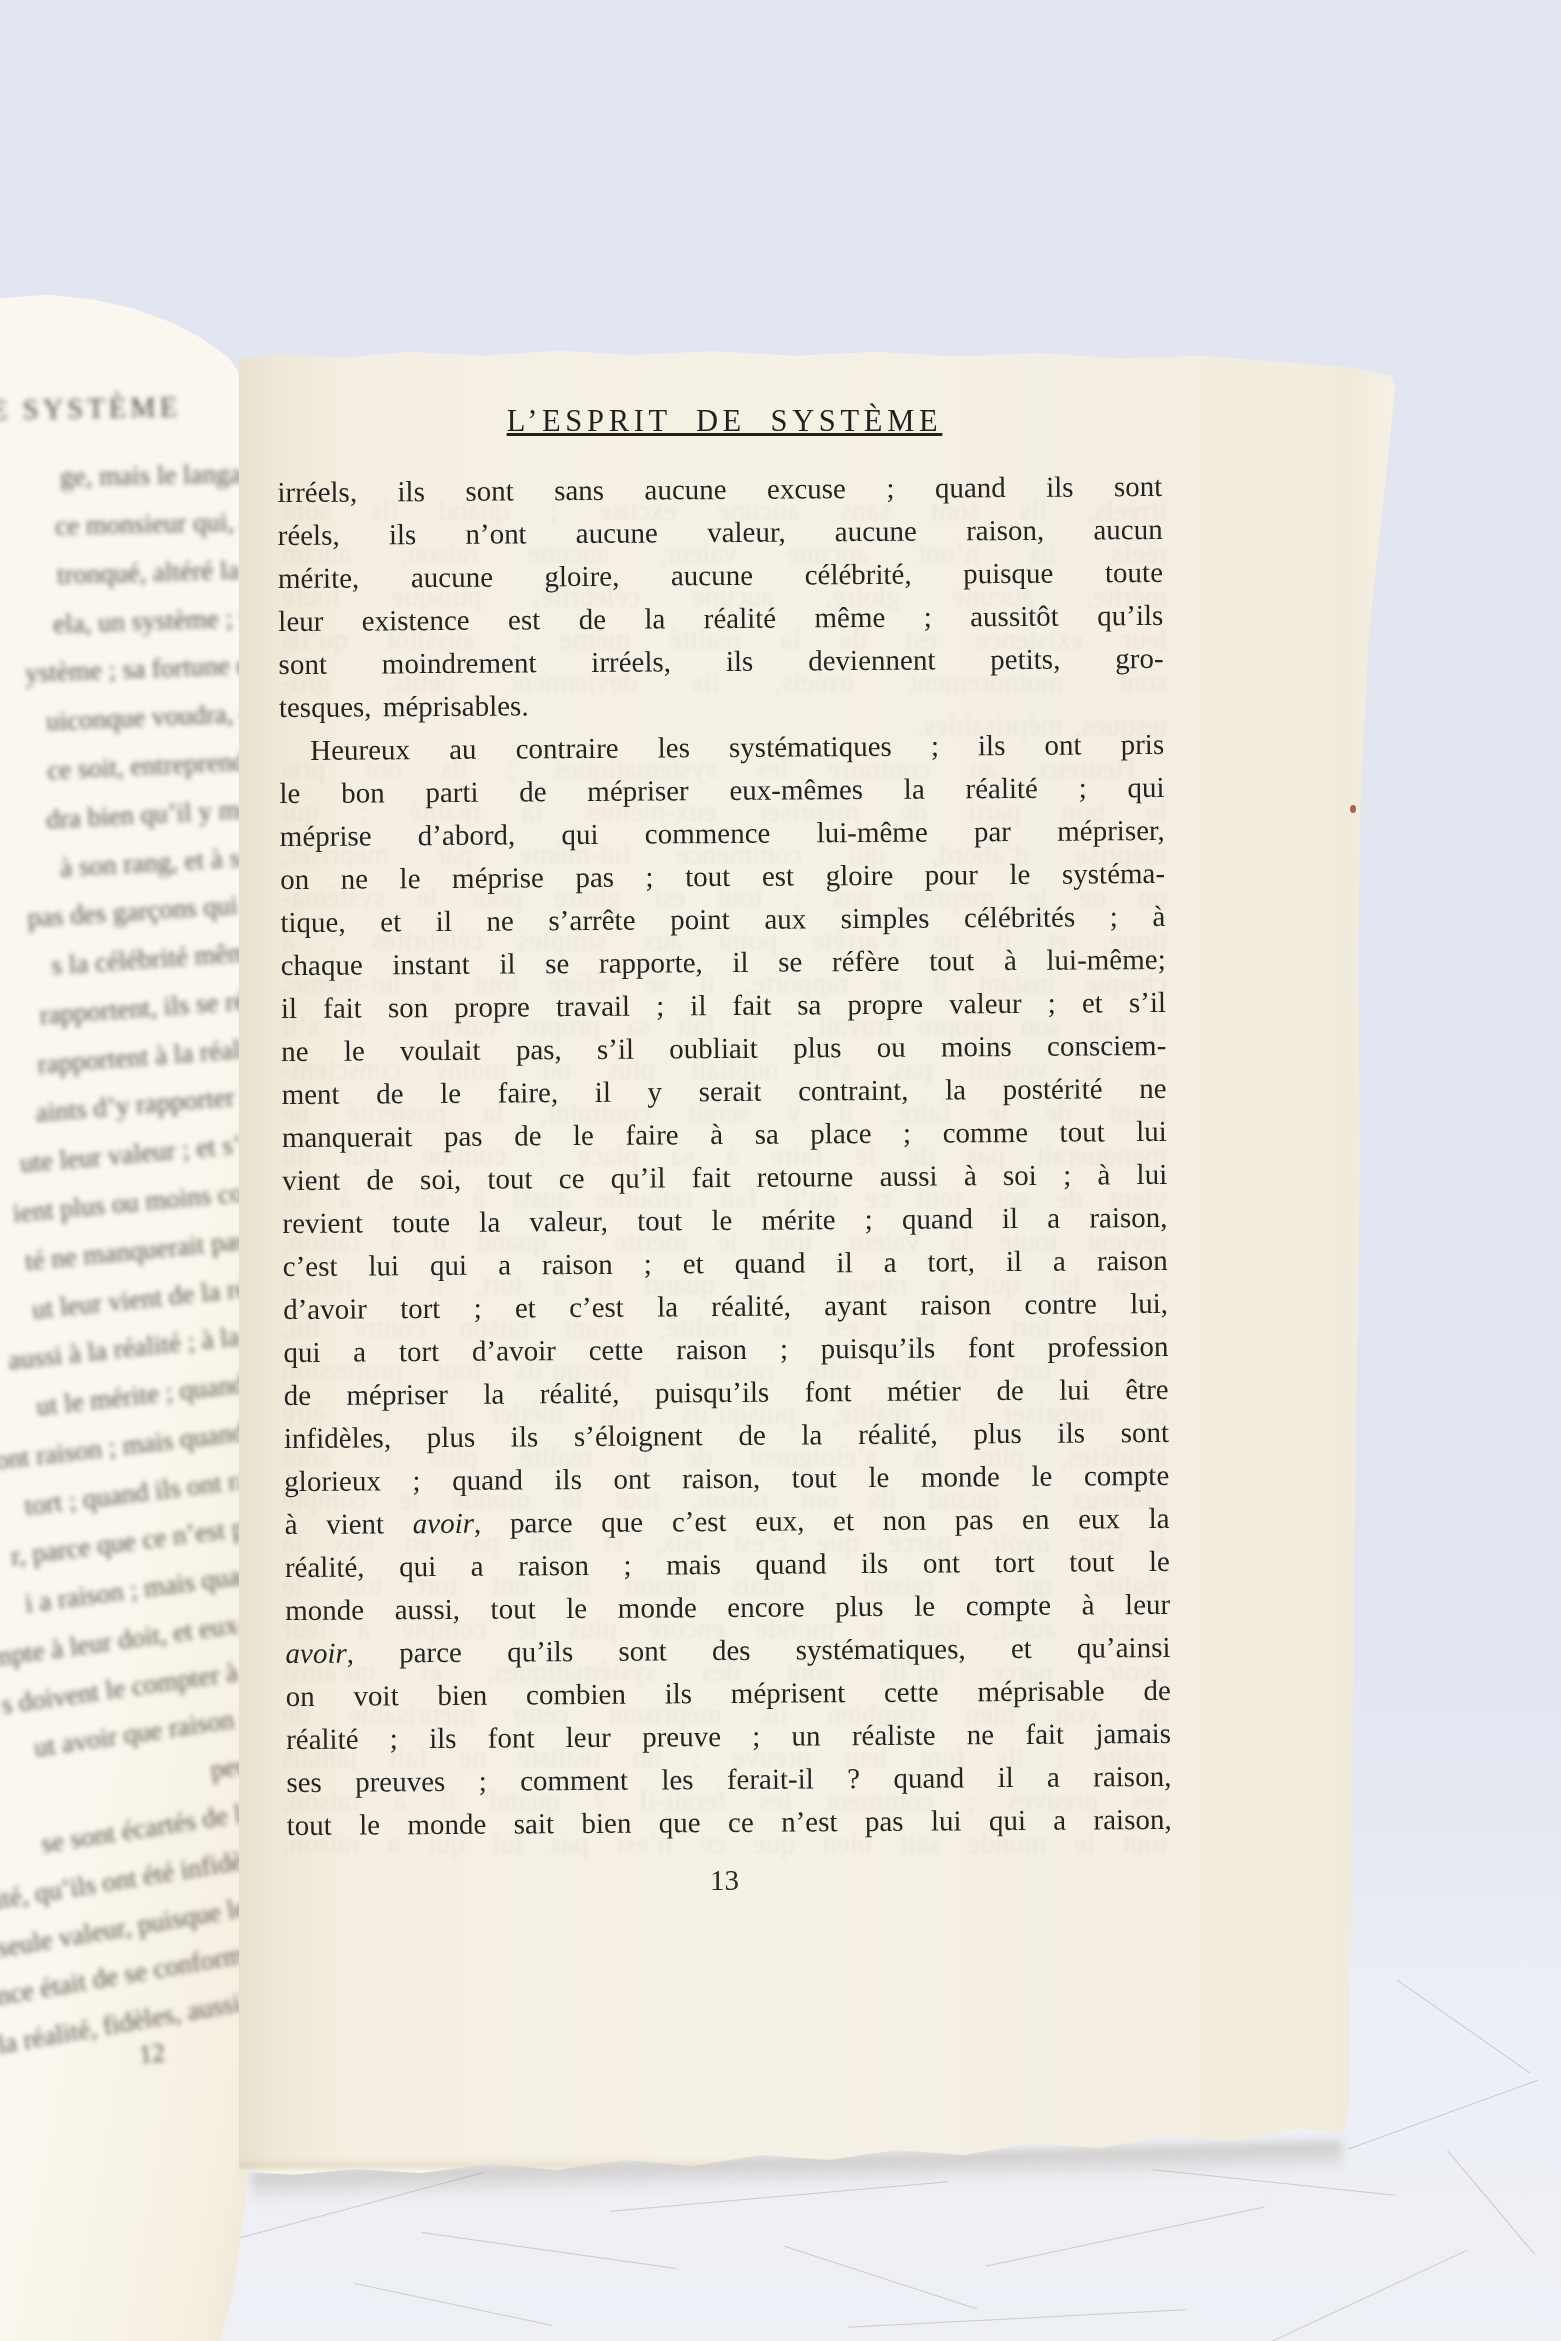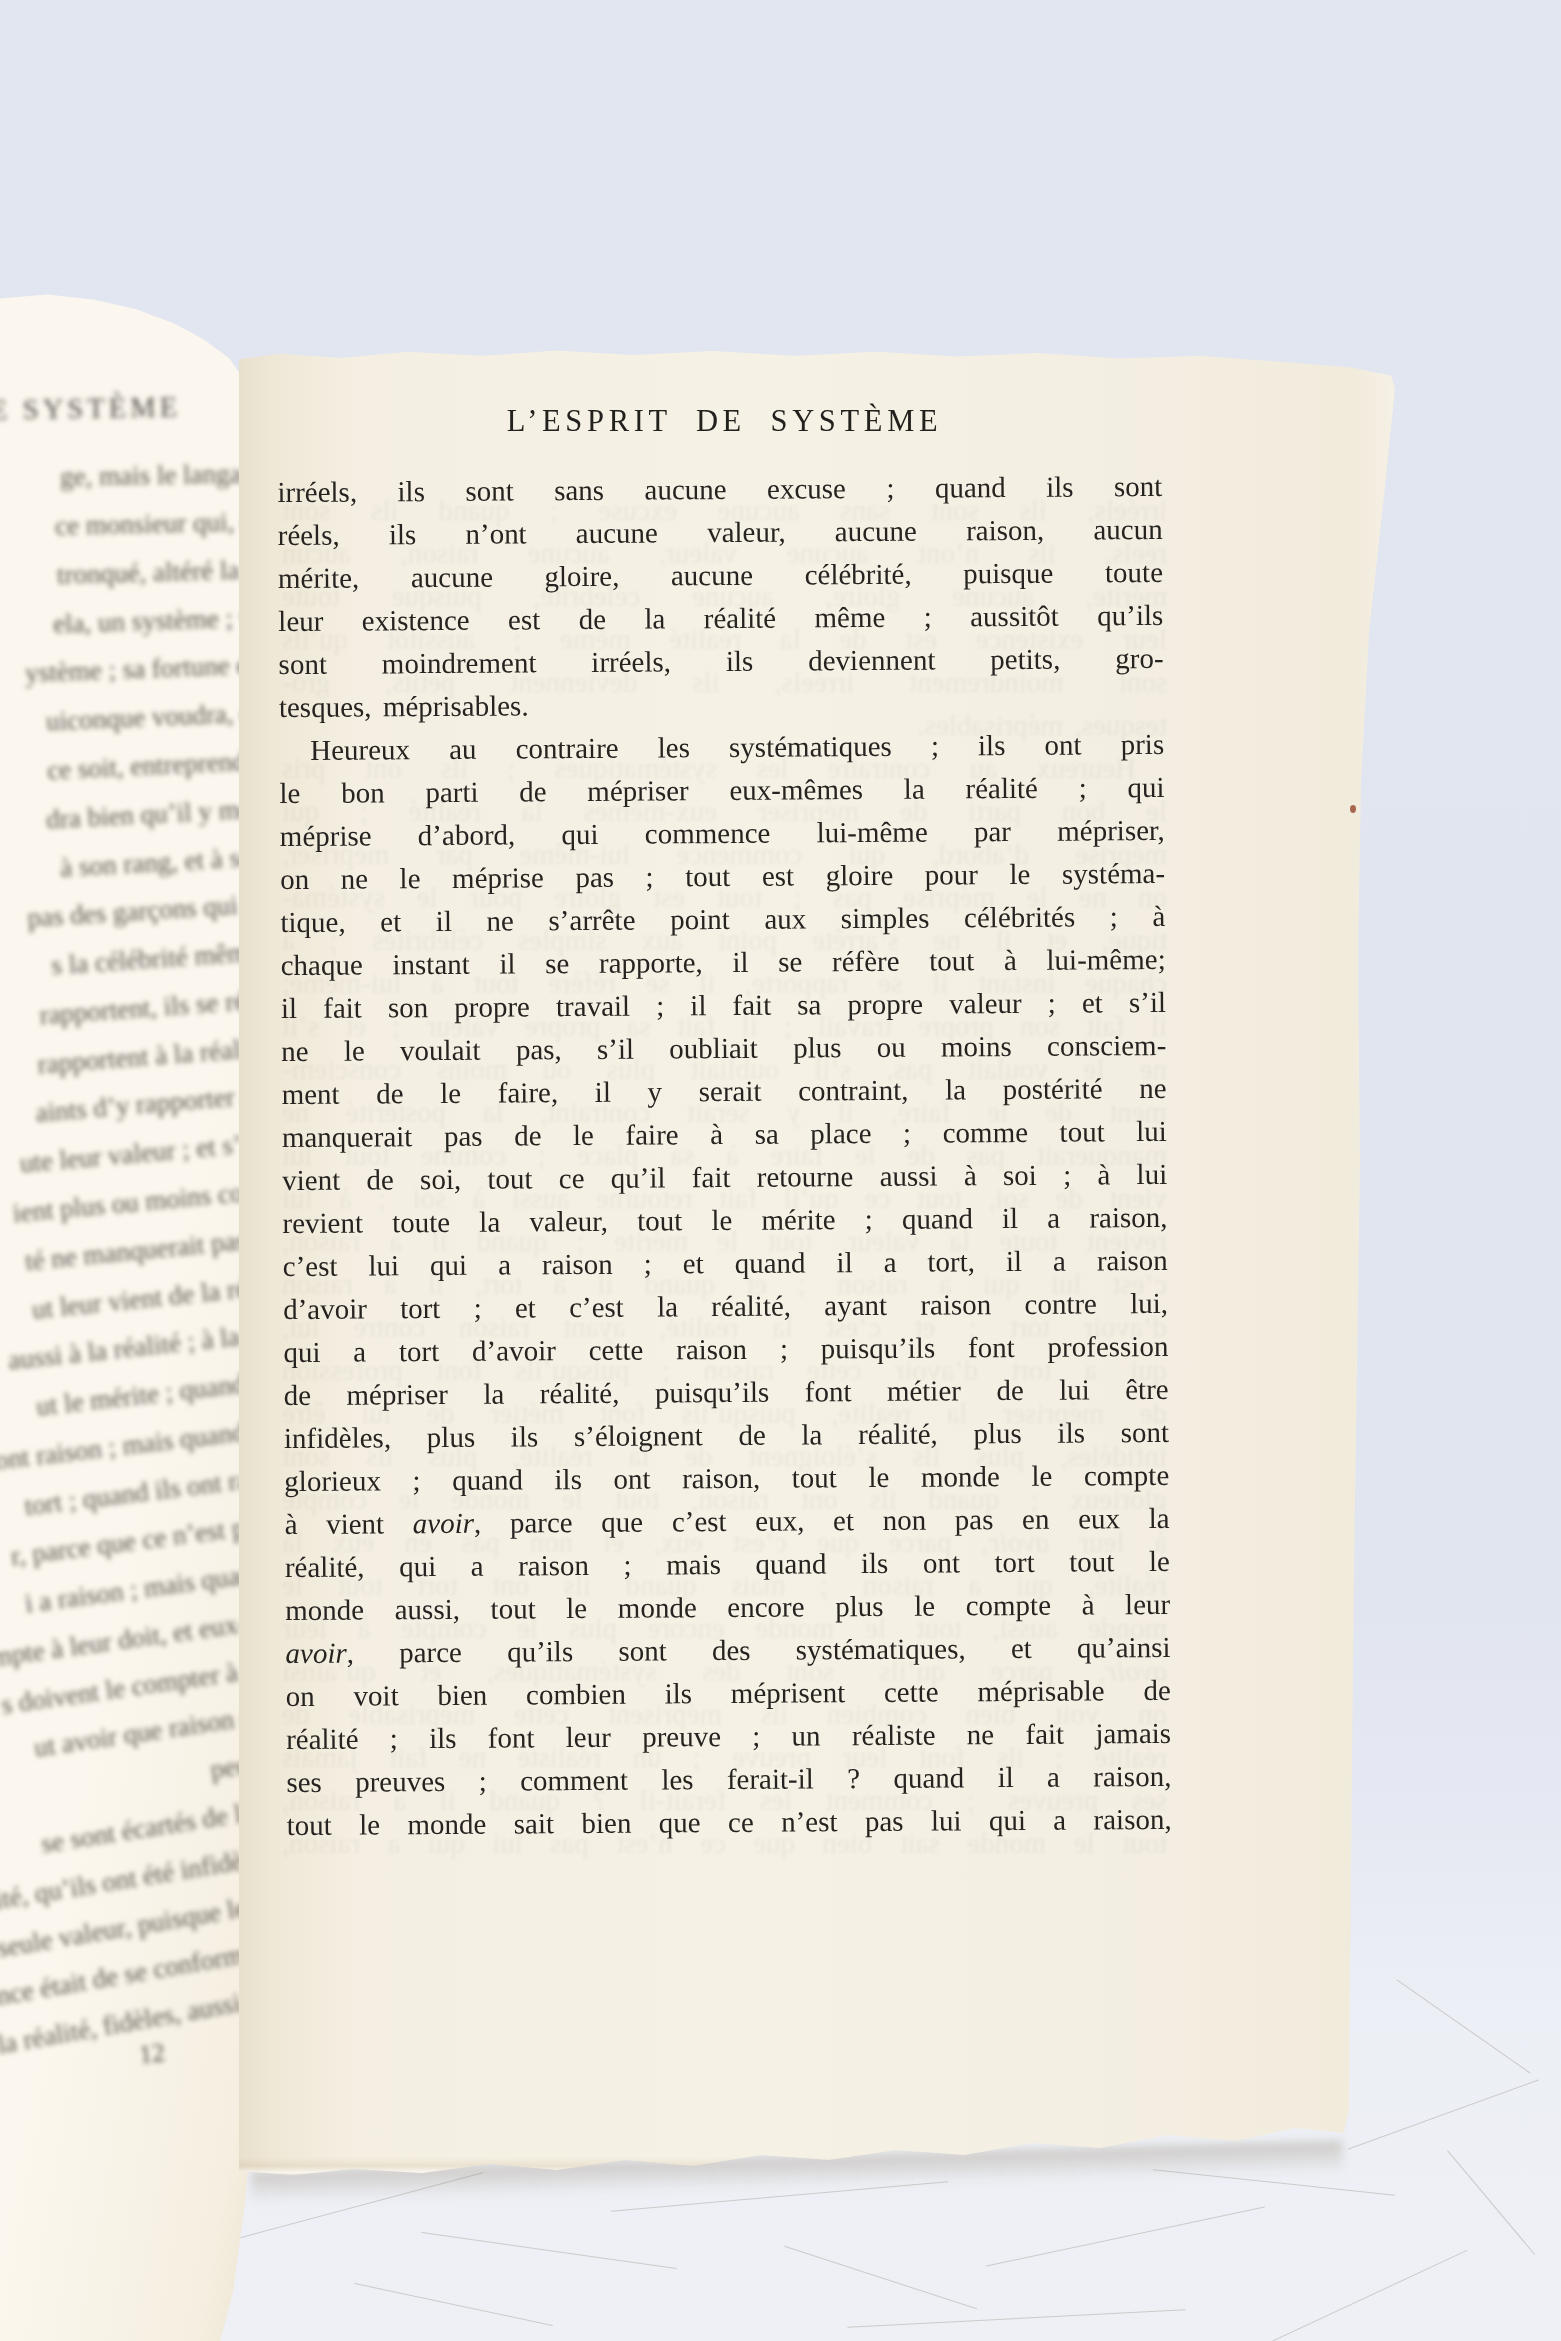--- a/index.html
+++ b/index.html
@@ -30,21 +30,21 @@
     position:absolute;left:239px;top:347px;width:1160px;height:1830px;z-index:3;
     background:linear-gradient(90deg,#e8e0cd 0%,#efe8d7 3%,#f4efe2 10%,#f6f1e5 45%,#f3eee1 80%,#f1ebdc 96%,#f6f1e6 100%);
     clip-path:polygon(0px 12.2px,41px 6.8px,102px 11px,169px 4.7px,244px 8.8px,318px 3.4px,393px 8.1px,474px 4.1px,556px 8.8px,637px 4.7px,718px 9.5px,800px 6.1px,881px 11.5px,962px 8.8px,1044px 15px,1111px 20.3px,1152px 28.5px,1156px 41px,1145px 149px,1130px 285px,1122px 434px,1119px 610px,1121px 813px,1118px 1016px,1115px 1220px,1113px 1423px,1111px 1626px,1110px 1762px,1105px 1786px,1057px 1781px,996px 1794px,928px 1788px,861px 1801px,793px 1796px,725px 1808px,657px 1803px,590px 1813px,522px 1808px,454px 1819px,386px 1813px,318px 1823px,251px 1817px,183px 1826px,115px 1822px,54px 1828px,0px 1824px);
   }
   .right-page::after{
     content:"";position:absolute;left:0;right:27px;bottom:0;height:20.3px;
     background:linear-gradient(180deg,rgba(0,0,0,0) 0%,rgba(190,168,128,.20) 45%,rgba(255,255,255,.55) 78%,rgba(196,178,142,.30) 100%);
   }
   .rp-header{
     position:absolute;left:43px;width:885px;top:57px;text-align:center;
-    font-size:30.5px;letter-spacing:4.7px;word-spacing:12.2px;color:#23211d;white-space:nowrap;
+    font-size:30.5px;letter-spacing:4.7px;word-spacing:12.2px;color:#23211d;white-space:nowrap;text-decoration:underline;
   }
   .rp-body{position:absolute;left:43px;top:121px;width:885px;color:#262320;transform:rotate(-0.4deg);}
   .rp-line{
     height:43px;line-height:43px;font-size:29px;word-spacing:4.1px;
     text-align:justify;text-align-last:justify;overflow:visible;white-space:nowrap0;
   }
   .rp-line.nojust{text-align:left;text-align-last:left;}
   .rp-line.indent{text-indent:31px;}
   .rp-line i{font-style:italic;}
   .ghost{
@@ -164,20 +164,21 @@
         <div class="rp-line"><span>glorieux ; quand ils ont raison, tout le monde le compte</span></div>
         <div class="rp-line"><span>à vient </span><i>avoir</i><span>, parce que c’est eux, et non pas en eux la</span></div>
         <div class="rp-line"><span>réalité, qui a raison ; mais quand ils ont tort tout le</span></div>
         <div class="rp-line"><span>monde aussi, tout le monde encore plus le compte à leur</span></div>
         <div class="rp-line"><i>avoir</i><span>, parce qu’ils sont des systématiques, et qu’ainsi</span></div>
         <div class="rp-line"><span>on voit bien combien ils méprisent cette méprisable de</span></div>
         <div class="rp-line"><span>réalité ; ils font leur preuve ; un réaliste ne fait jamais</span></div>
         <div class="rp-line"><span>ses preuves ; comment les ferait-il ? quand il a raison,</span></div>
         <div class="rp-line"><span>tout le monde sait bien que ce n’est pas lui qui a raison,</span></div>
       </div>
+    <div class="rp-folio">13</div>
     <div class="speck"></div>
   </div>
 
 <div class="scratch" style="left: 203px; top: 2209px; width: 285px; transform: rotate(-15deg);"></div>
     <div class="scratch" style="left: 420px; top: 2250px; width: 258px; transform: rotate(8deg);"></div>
     <div class="scratch" style="left: 610px; top: 2196px; width: 339px; transform: rotate(-5deg);"></div>
     <div class="scratch" style="left: 779px; top: 2277px; width: 203px; transform: rotate(18deg);"></div>
     <div class="scratch" style="left: 983px; top: 2236px; width: 285px; transform: rotate(-12deg);"></div>
     <div class="scratch" style="left: 1152px; top: 2182px; width: 244px; transform: rotate(6deg);"></div>
     <div class="scratch" style="left: 1342px; top: 2114px; width: 203px; transform: rotate(-20deg);"></div>

